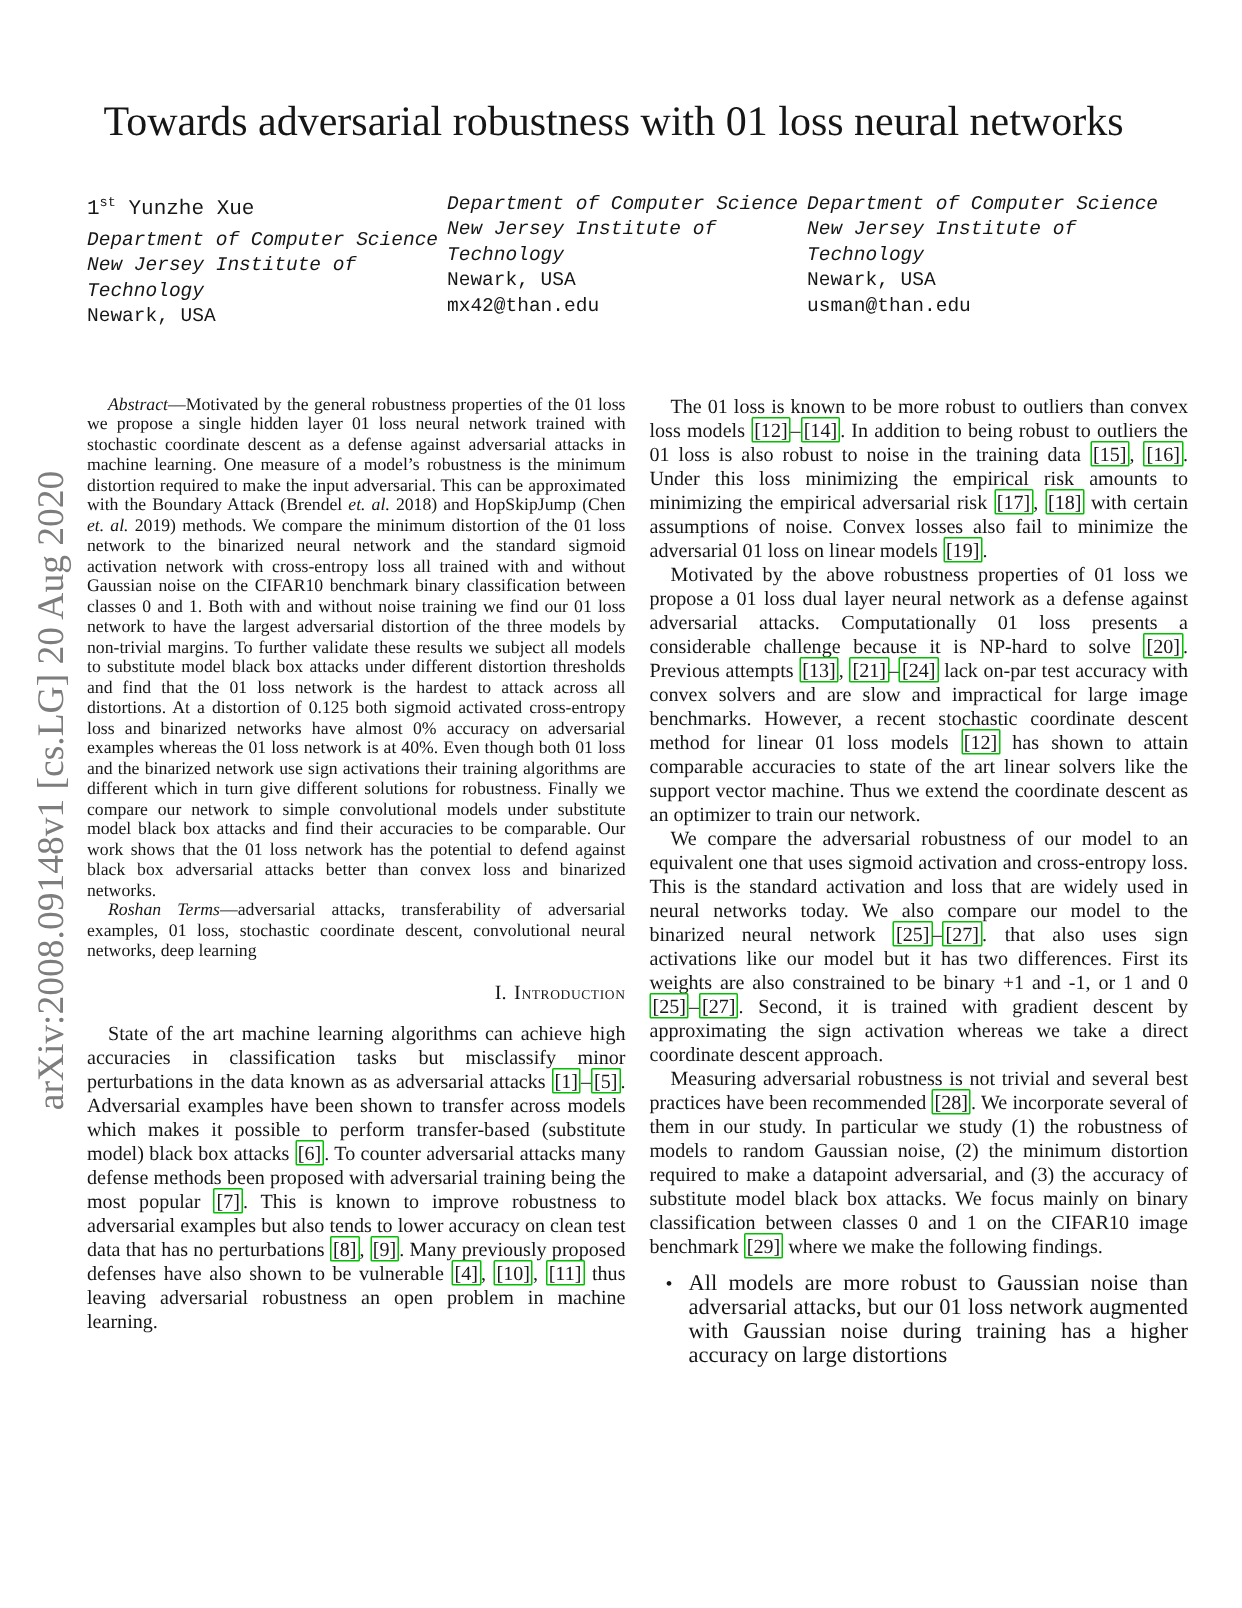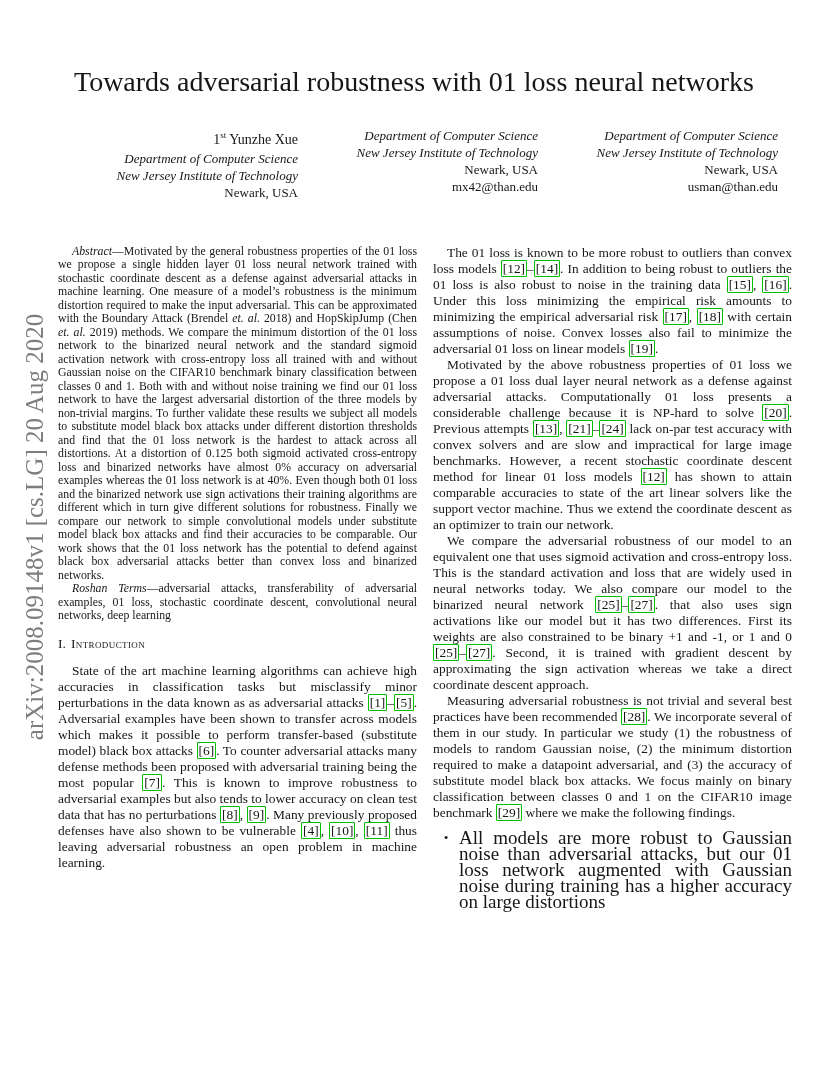--- a/index.html
+++ b/index.html
@@ -7,50 +7,50 @@
     width:828px;height:1072px;position:relative;overflow:hidden;
     background:#ffffff;color:var(--text_black,#161616);
     font-family:"Liberation Serif","DejaVu Serif",serif;
   }
   .arxiv-label{
     position:absolute;left:-225px;top:512px;width:520px;height:30px;
     transform:rotate(-90deg);text-align:center;line-height:30px;
     font-size:25px;color:var(--arxiv_gray,#7d7d7d);white-space:nowrap;
   }
   .title{
-    margin:64px auto 0 auto;max-width:690px;text-align:center;
+    margin:64px auto 0 auto;max-width:690px;text-align:left;
     font-size:28px;font-weight:normal;line-height:1.32;
   }
   .authors{
     display:flex;flex-direction:row;justify-content:space-between;
     margin:26px 50px 0 58px;
   }
-  .author-card{flex:1;text-align:right;font-size:13px;line-height:17px;}
+  .author-card{flex:1;text-align:left;font-size:13px;line-height:17px;font-family:Liberation Mono, monospace;}
   .author-name{font-size:14px;margin-bottom:2px;}
   .author-name sup{font-size:9px;}
   .author-dept,.author-inst{font-style:italic;}
   .columns{
     display:flex;gap:16px;margin:44px 36px 0 58px;
   }
   .col{flex:1;min-width:0;}
   .par{margin:0;text-align:justify;text-indent:14px;}
   .abstract{font-weight:normal;font-size:11.8px;line-height:13.5px;}
   .body{font-size:13.4px;line-height:16px;}
   .heading{
-    font-weight:normal;font-size:13.5px;text-align:left;text-indent:0;
+    font-weight:normal;font-size:13.5px;text-align:right;text-indent:0;
     margin:13px 0 11px 0;
   }
   .sc{font-variant:small-caps;letter-spacing:0.4px;margin-left:5px;}
   .cite{
     border:1px solid var(--citation_box_green,#00c000);
     padding:0 1px;border-radius:1px;white-space:nowrap;
   }
   .bullet-item{display:flex;margin-top:9px;}
   .bullet-marker{width:26px;text-align:center;font-size:13.4px;line-height:16px;flex:0 0 26px;}
-  .bullet-text{flex:1;text-align:justify;font-size:19px;line-height:16px;}
+  .bullet-text{flex:1;text-align:justify;font-size:15px;line-height:16px;}
 </style>
 </head>
 <body>
 
 <div>
 
   <div class="arxiv-label">arXiv:2008.09148v1  [cs.LG]  20 Aug 2020</div>
 
   <h1 class="title">Towards adversarial robustness with 01 loss neural networks</h1>
 

